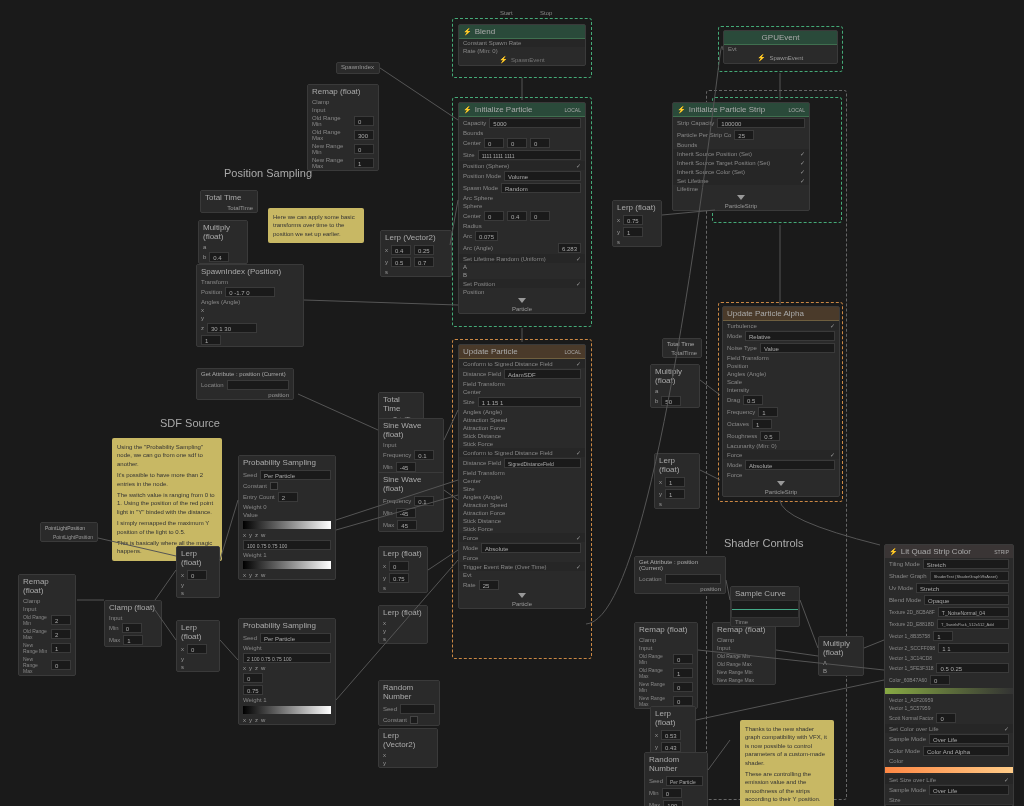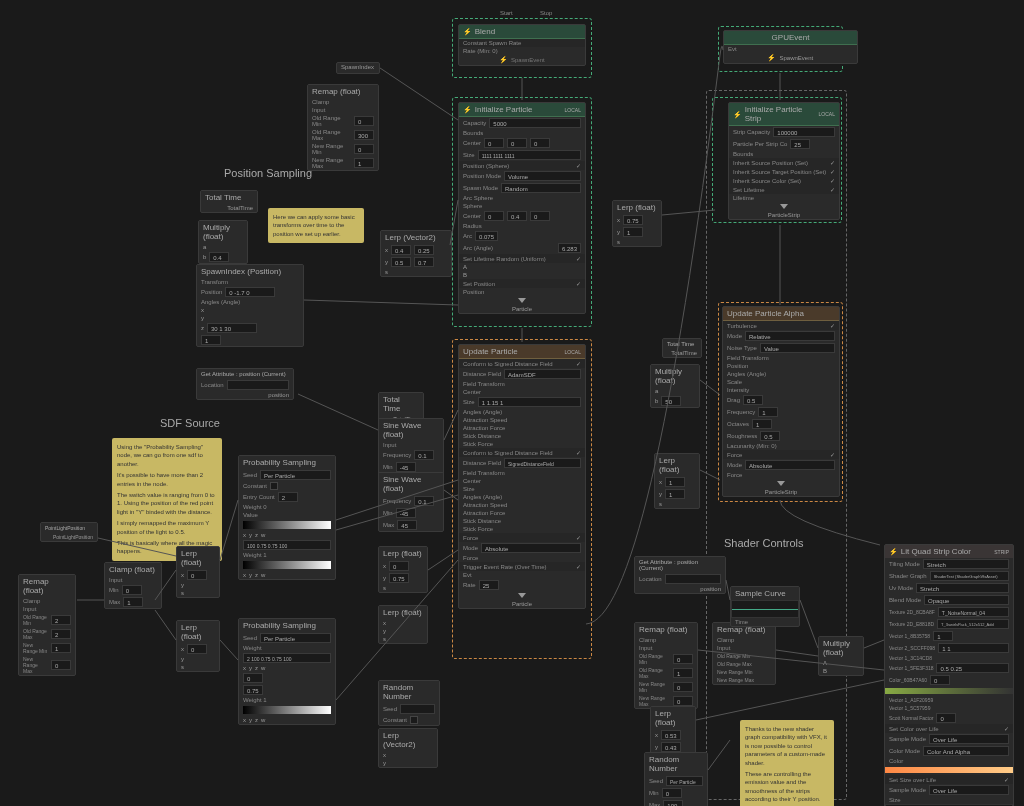--- a/index.html
+++ b/index.html
@@ -82,21 +82,21 @@
       </div>
   <div class="node-row">
         <span class="node-label">Rate (Min: 0)</span>
       </div>
   <div class="node-row" style="justify-content:center;font-size:6px;color:#777">
         <span class="icon-bolt"></span>
         <span>SpawnEvent</span>
       </div>
 </div>
 
-<div class="node" style="left:723px;top:30px;width:135px">
+<div class="node" style="left:723px;top:30px;width:115px">
   <div class="node-header green" style="justify-content:center">
         <span>GPUEvent</span>
       </div>
   <div class="node-row">
         <span class="node-label">Evt</span>
       </div>
   <div class="node-row" style="justify-content:center">
         <span class="icon-bolt"></span>
         <span>SpawnEvent</span>
       </div>
@@ -310,21 +310,21 @@
       </div>
   <div class="node-row">
         <span>y</span>
         <span class="node-field">1</span>
       </div>
   <div class="node-row">
         <span>s</span>
       </div>
 </div>
 
-<div class="node" style="left:728px;top:102px;width:112px">
+<div class="node" style="left:672px;top:102px;width:138px">
   <div class="node-header green">
         <span class="icon-bolt"></span>
         <span>Initialize Particle Strip</span>
         <span style="margin-left:auto;font-size:5px">LOCAL</span>
       </div>
   <div class="node-row">
         <span class="node-label">Strip Capacity</span>
         <span class="node-field" style="flex:1">100000</span>
       </div>
   <div class="node-row">
@@ -641,21 +641,21 @@
   <div class="node-row">
         <span class="node-label" style="font-size:5px">New Range Min</span>
         <span class="node-field">1</span>
       </div>
   <div class="node-row">
         <span class="node-label" style="font-size:5px">New Range Max</span>
         <span class="node-field">0</span>
       </div>
 </div>
 
-<div class="node" style="left:104px;top:562px;width:58px">
+<div class="node" style="left:104px;top:600px;width:58px">
   <div class="node-header dark">
         <span>Clamp (float)</span>
       </div>
   <div class="node-row">
         <span class="node-label">Input</span>
       </div>
   <div class="node-row">
         <span class="node-label">Min</span>
         <span class="node-field">0</span>
       </div>

